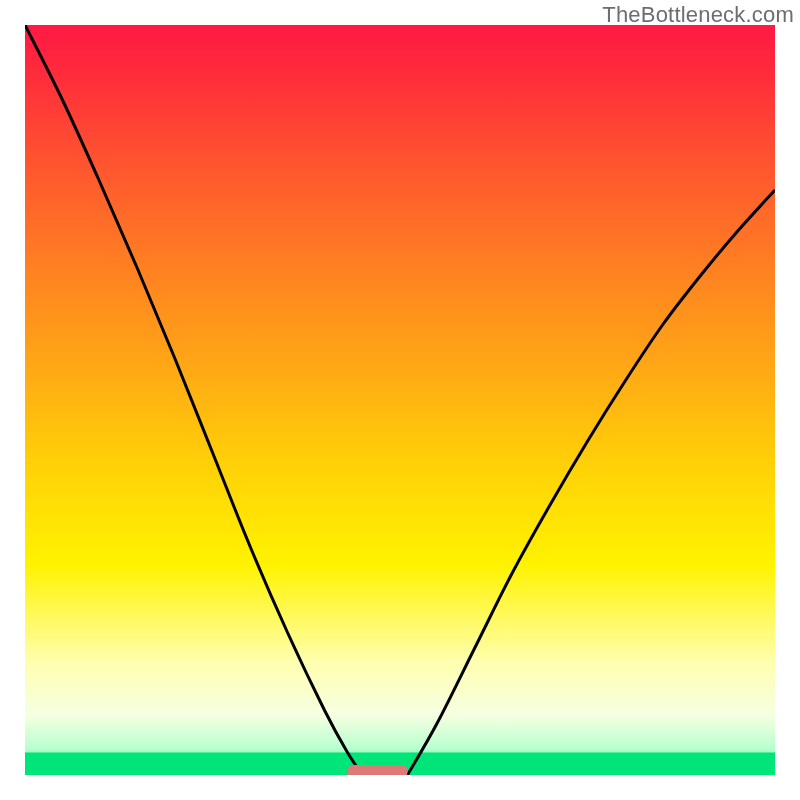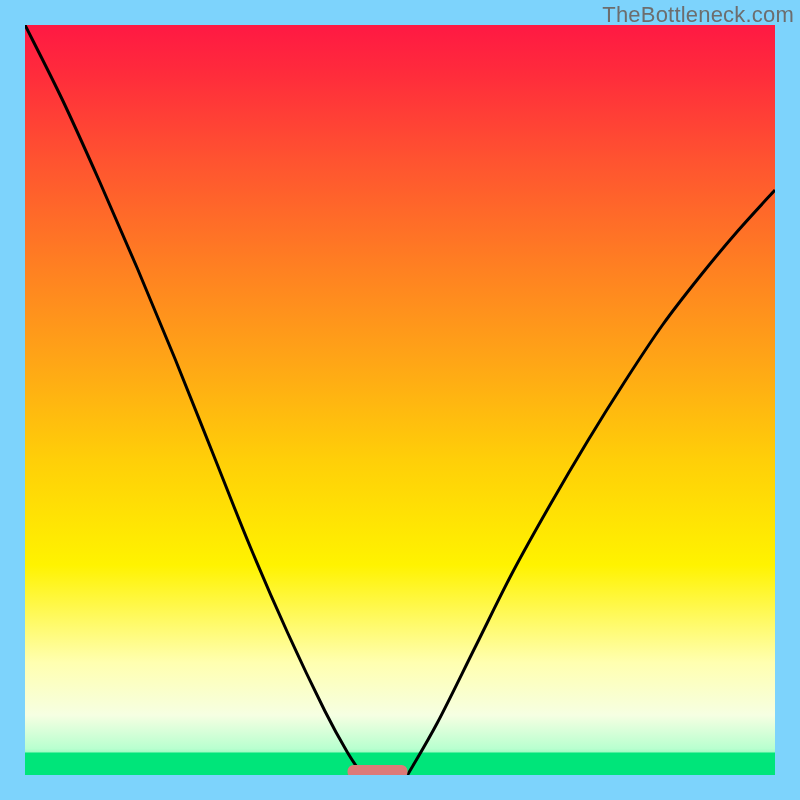--- a/index.html
+++ b/index.html
@@ -9,21 +9,21 @@
     height: 800px;
     overflow: hidden;
     background: #000;
     font-family: Arial, Helvetica, sans-serif;
   }
   .frame {
     position: absolute;
     top: 0; left: 0;
     width: 800px;
     height: 800px;
-    background: #7dd3fc;
+    background: #ffffff;
   }
   .plot {
     position: absolute;
     top: 25px;
     left: 25px;
     width: 750px;
     height: 750px;
   }
   .watermark {
     position: absolute;

